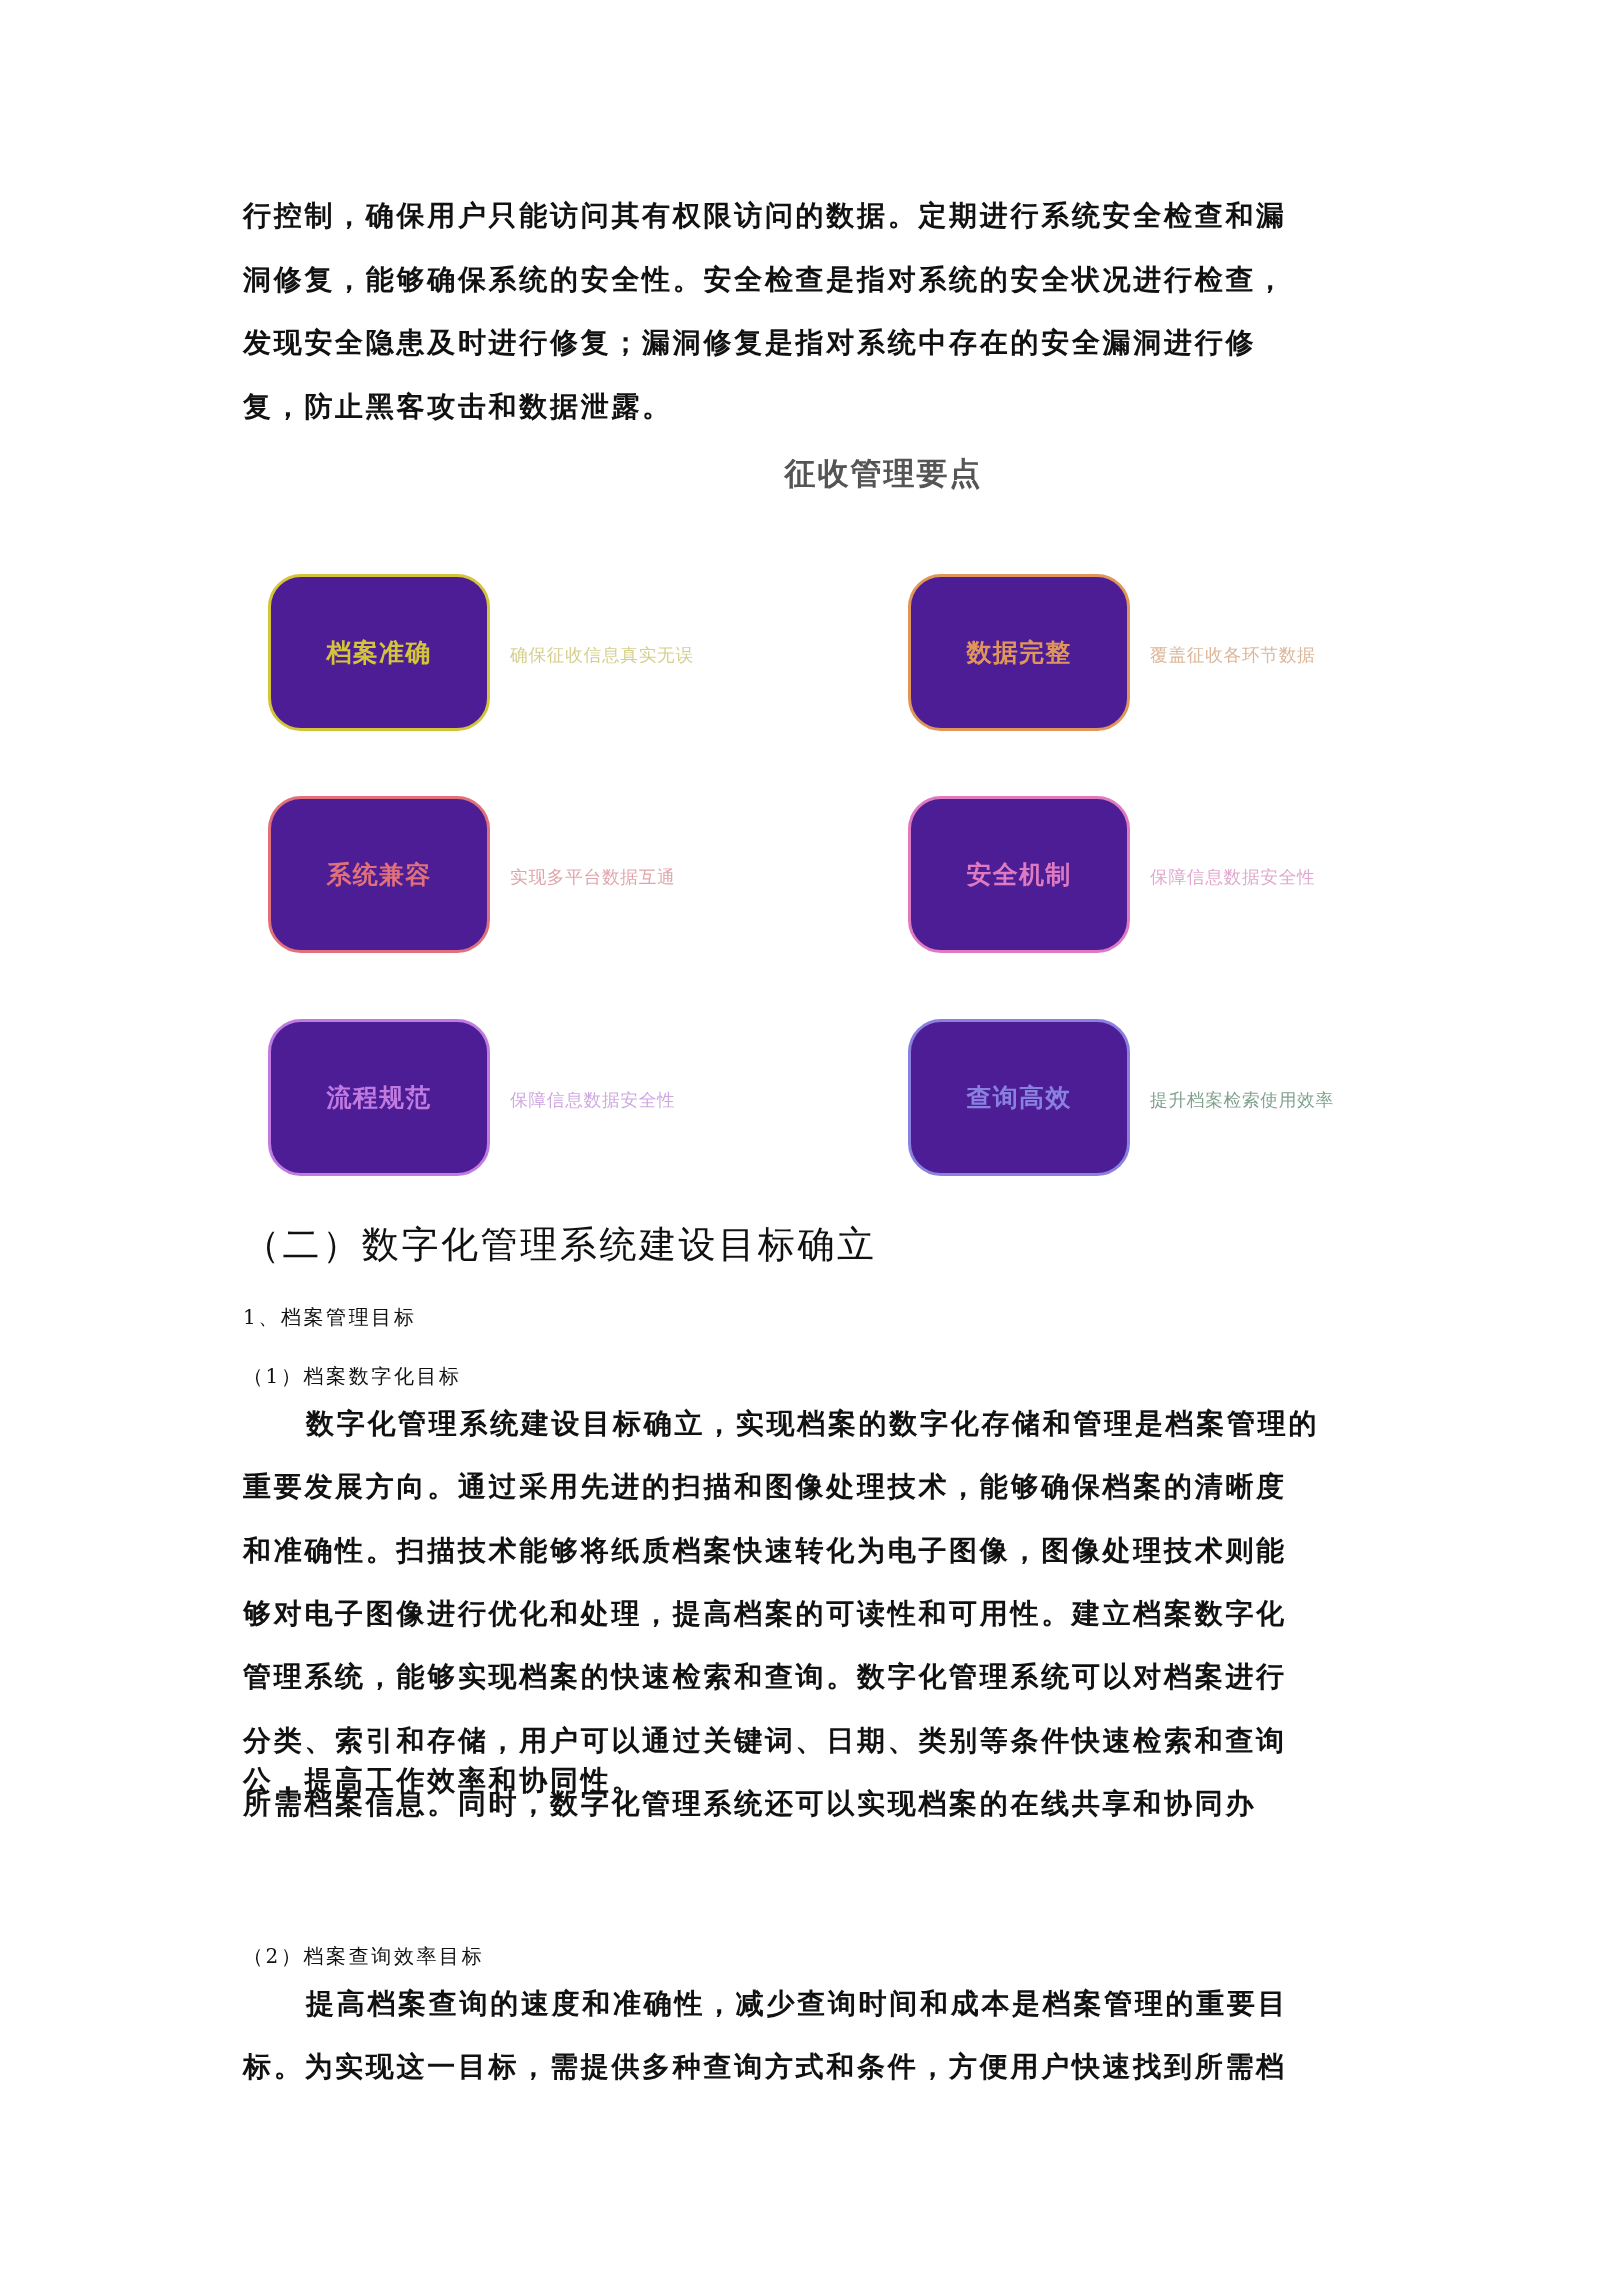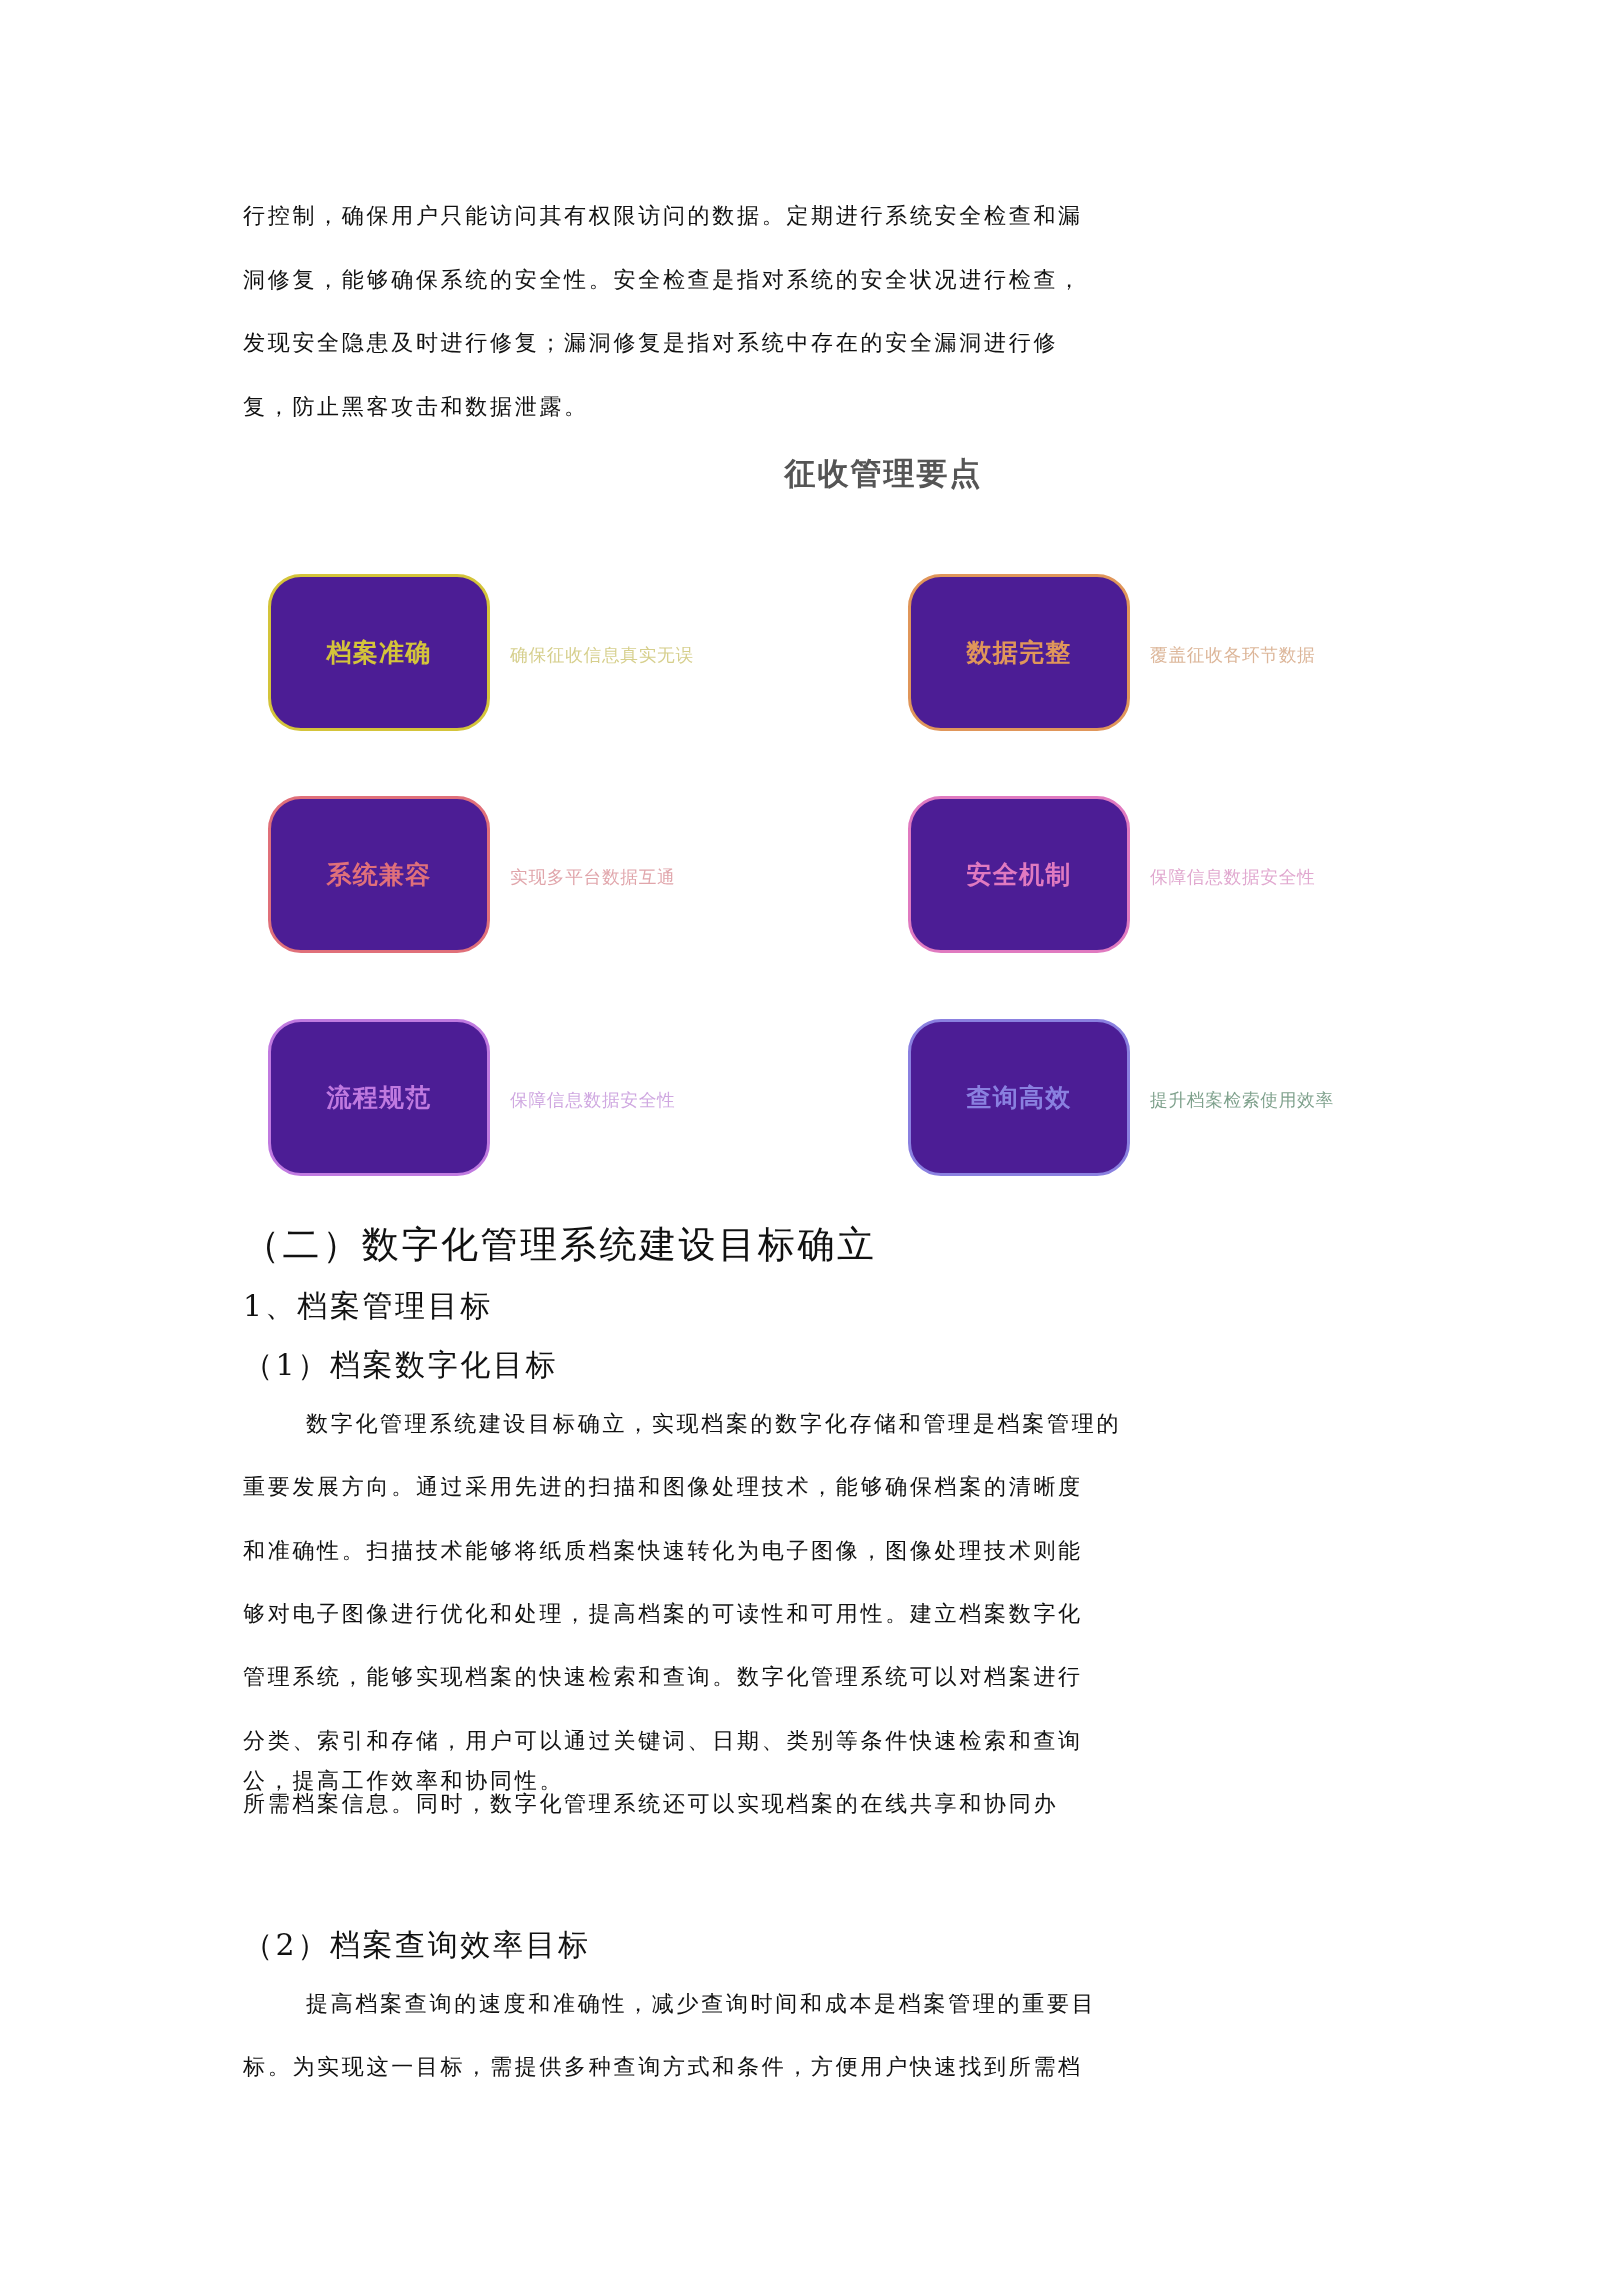--- a/index.html
+++ b/index.html
@@ -1,27 +1,27 @@
 <!DOCTYPE html>
 <html style="font-size:10.5px"><head>
 <meta charset="utf-8">
 <style>
   html, body { margin:0; padding:0; background:#ffffff; }
   body { width:1623px; height:2295px; position:relative; overflow:hidden;
          font-family:"DejaVu Serif","Liberation Serif",serif; color:#111; }
-  .line { position:absolute; left:243px; font-size:22px; line-height:39px; white-space:nowrap; letter-spacing:2.7px; }
+  .line { position:absolute; left:243px; font-size:28px; line-height:39px; white-space:nowrap; letter-spacing:2.7px;font-weight:bold; }
   .indent { left:306px; }
   .figtitle { position:absolute; left:0; width:1767px; text-align:center; top:453px; font-size:31px; color:#555;
               font-family:"DejaVu Sans","Liberation Sans",sans-serif; font-weight:bold; letter-spacing:2px; }
   .box { position:absolute; width:222px; height:157px; border:3.3px solid; border-radius:33px; box-sizing:border-box;
          display:flex; align-items:center; justify-content:center; background:#4c1d95; }
   .box span { font-family:"DejaVu Sans","Liberation Sans",sans-serif; font-weight:bold; font-size:25px; letter-spacing:1.3px; }
   .desc { position:absolute; font-size:17.7px; font-family:"DejaVu Serif","Liberation Serif",serif; white-space:nowrap; opacity:0.55; letter-spacing:0.7px; }
   .h2 { position:absolute; left:243px; font-size:37px; line-height:46px; white-space:nowrap; letter-spacing:2.6px; }
-  .h3 { position:absolute; left:243px; font-size:30px; line-height:39px; white-space:nowrap; letter-spacing:2.6px; }
+  .h3 { position:absolute; left:243px; font-size:20px; line-height:39px; white-space:nowrap; letter-spacing:2.6px;margin-top:12px; }
 </style>
 </head>
 <body>
 
 <div>
   <div class="line" style="top:196px">行控制，确保用户只能访问其有权限访问的数据。定期进行系统安全检查和漏</div>
   <div class="line" style="top:260px">洞修复，能够确保系统的安全性。安全检查是指对系统的安全状况进行检查，</div>
   <div class="line" style="top:323px">发现安全隐患及时进行修复；漏洞修复是指对系统中存在的安全漏洞进行修</div>
   <div class="line" style="top:387px">复，防止黑客攻击和数据泄露。</div>
 </div>

